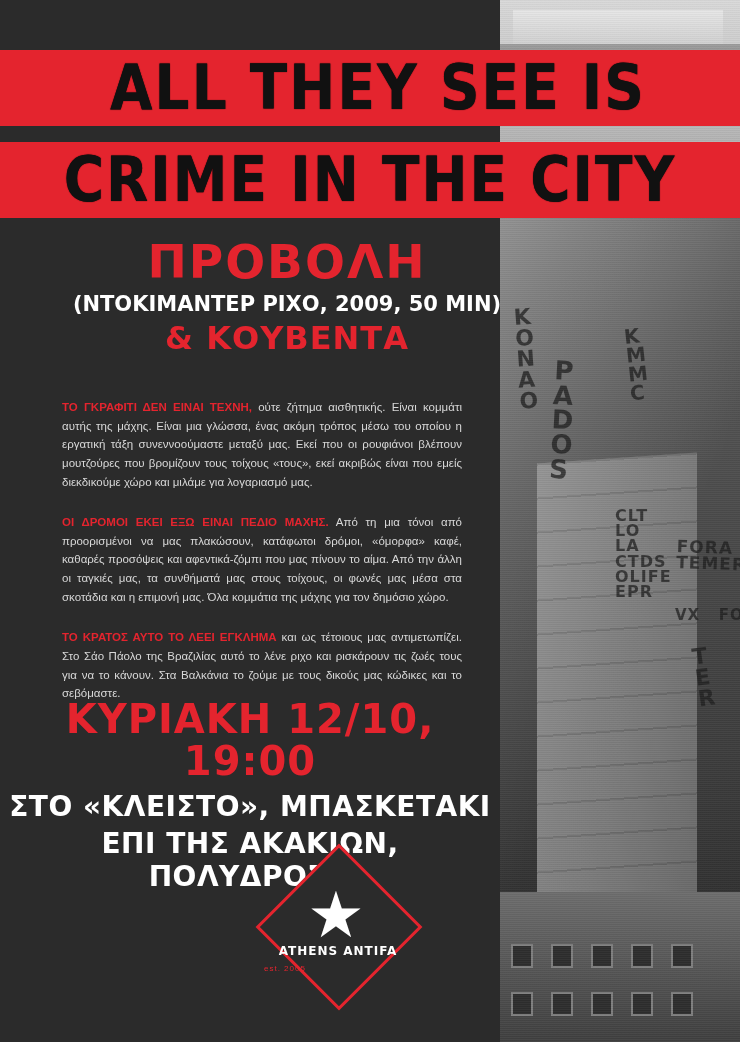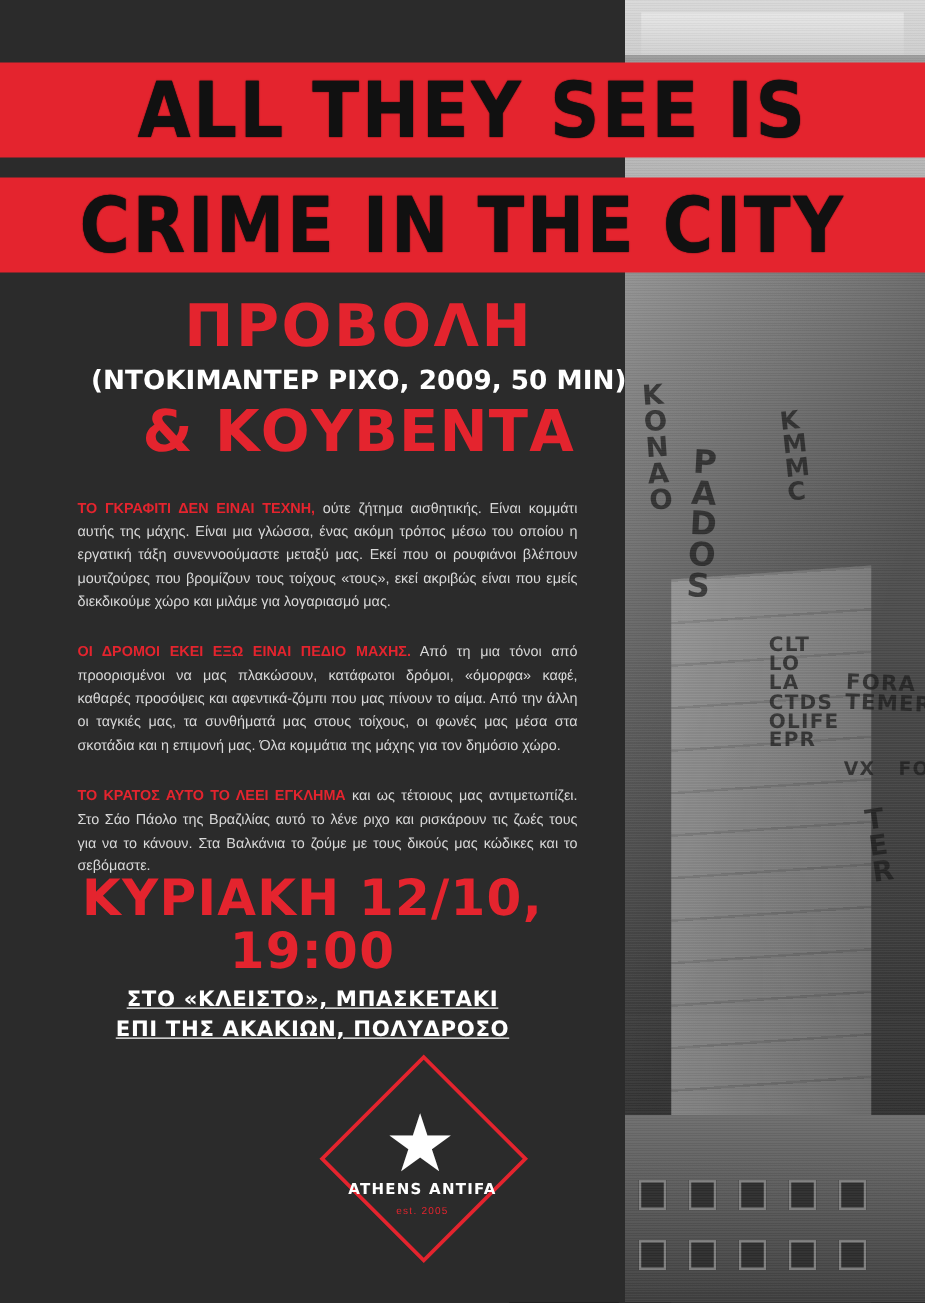--- a/index.html
+++ b/index.html
@@ -153,21 +153,21 @@
     font-family: "DejaVu Sans", sans-serif;
     font-weight: bold;
     font-size: 21px;
     color: #fff;
     letter-spacing: 0px;
     margin-top: 7px;
   }
   .t-kouv {
     font-family: "DejaVu Sans", sans-serif;
     font-weight: bold;
-    font-size: 46px;
+    font-size: 32px;
     color: #e4242e;
     letter-spacing: 1px;
     margin-top: 6px;
     line-height: 1;
   }
 
   
   .body-text {
     position: absolute;
     top: 398px;
@@ -202,25 +202,24 @@
     font-family: "DejaVu Sans", sans-serif;
     font-weight: bold;
     font-size: 40px;
     color: #e4242e;
     letter-spacing: 1px;
     line-height: 1.05;
   }
   .when-l1, .when-l2 {
     font-family: "DejaVu Sans", sans-serif;
     font-weight: bold;
-    font-size: 17px;
+    font-size: 28px;
     color: #fff;
     letter-spacing: 0.5px;
     margin-top: 8px;
-    text-decoration: underline;
   }
   .when-l2 { margin-top: 4px; }
 
   
   .logos {
     position: absolute;
     top: 842px;
     left: 92px;
     width: 340px;
     height: 185px;
@@ -293,21 +292,20 @@
     text-align: center;
     font-family: "DejaVu Sans", sans-serif;
     font-weight: bold;
     font-size: 12px;
     color: #fff;
     letter-spacing: 1px;
   }
   .athens-est {
     position: absolute;
     left: 0; top: 112px; width: 148px;
-    text-align: center;
     font-size: 8px;
     color: #e4242e;
     font-family: "Liberation Sans", sans-serif;
     letter-spacing: 1px;
   }
 </style>
 </head>
 <body>
 
 <div class="poster">

